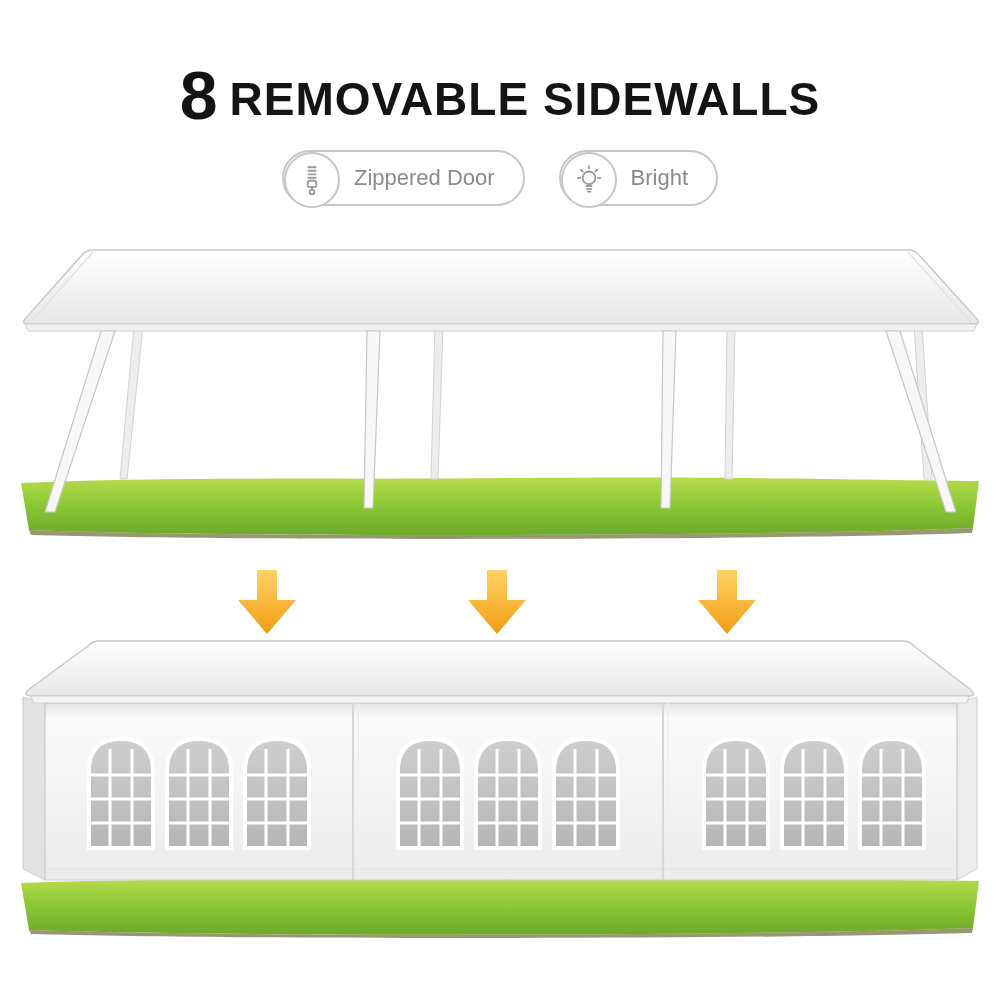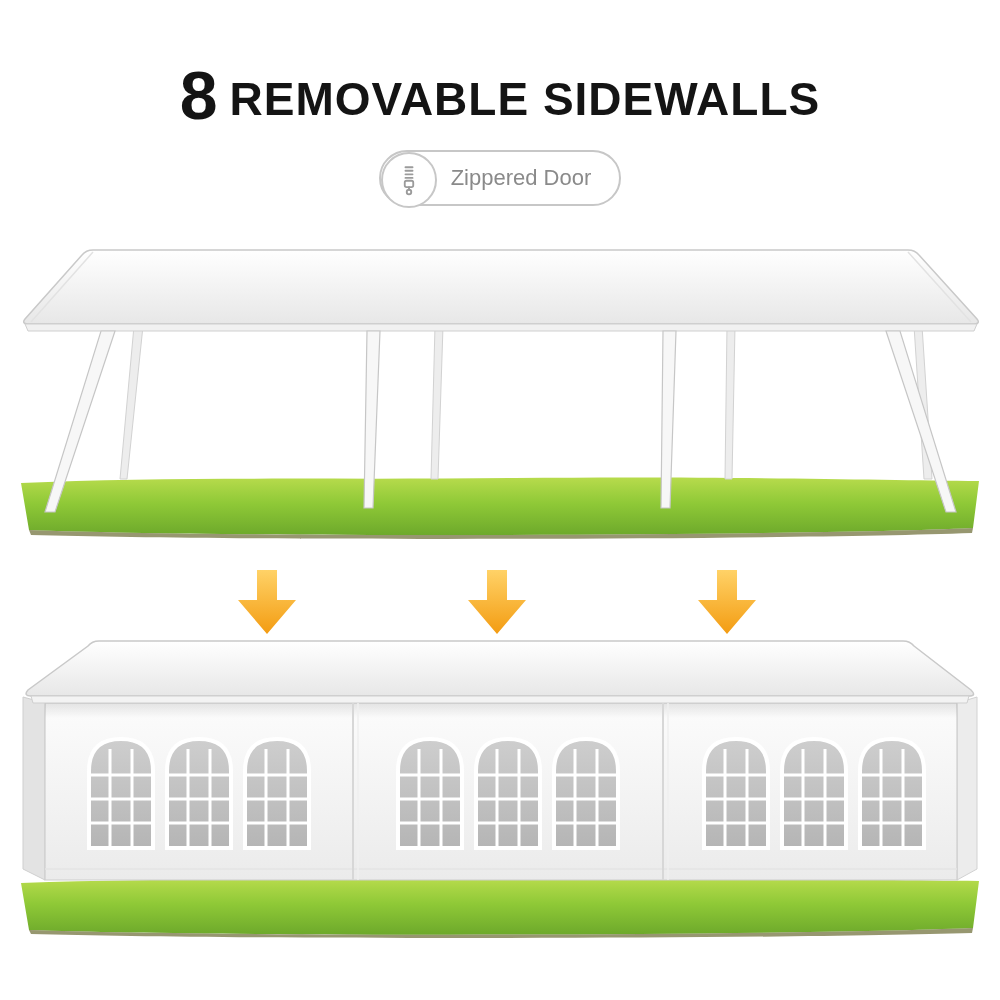--- a/index.html
+++ b/index.html
@@ -115,20 +115,30 @@
         <svg width="34" height="34" viewBox="0 0 48 48" fill="none" stroke="#9b9b9b" stroke-width="2.6" stroke-linecap="round">
           <path d="M19 6h10 M19 11h10 M19 16h10 M19 21h10"></path>
           <rect x="18" y="25" width="12" height="9" rx="2.5"></rect>
           <path d="M24 34v3.5"></path>
           <circle cx="24" cy="41" r="3.2"></circle>
         </svg>
       </span>
       <span>Zippered Door</span>
     </div>
 
+    <div class="badge">
+      <span class="icon-circle">
+        <svg width="34" height="34" viewBox="0 0 48 48" fill="none" stroke="#9b9b9b" stroke-width="2.6" stroke-linecap="round">
+          <circle cx="24" cy="21" r="9"></circle>
+          <path d="M20.5 32.5h7 M21 36.5h6 M22.2 40.5h3.6"></path>
+          <path d="M24 4.5v3 M8 21h3.5 M36.5 21H40 M12.5 9.5l2.5 2.5 M35.5 9.5 33 12"></path>
+        </svg>
+      </span>
+      <span>Bright</span>
+    </div>
 
 
   </div>
 
   <svg class="abs tent-frame-svg" width="970" height="305" viewBox="0 0 970 305">
 
     <g>
       <path d="M6 243 C150 236 330 240 500 238 C700 236 860 240 964 241 L958 288 C780 296 220 298 14 290 Z" fill="url(#gradGrass)"></path>
       <path d="M14 290 C220 298 780 296 958 288 L957 293 C760 300 230 301 16 295 Z" fill="#6b6b33" opacity="0.7"></path>
     </g>

